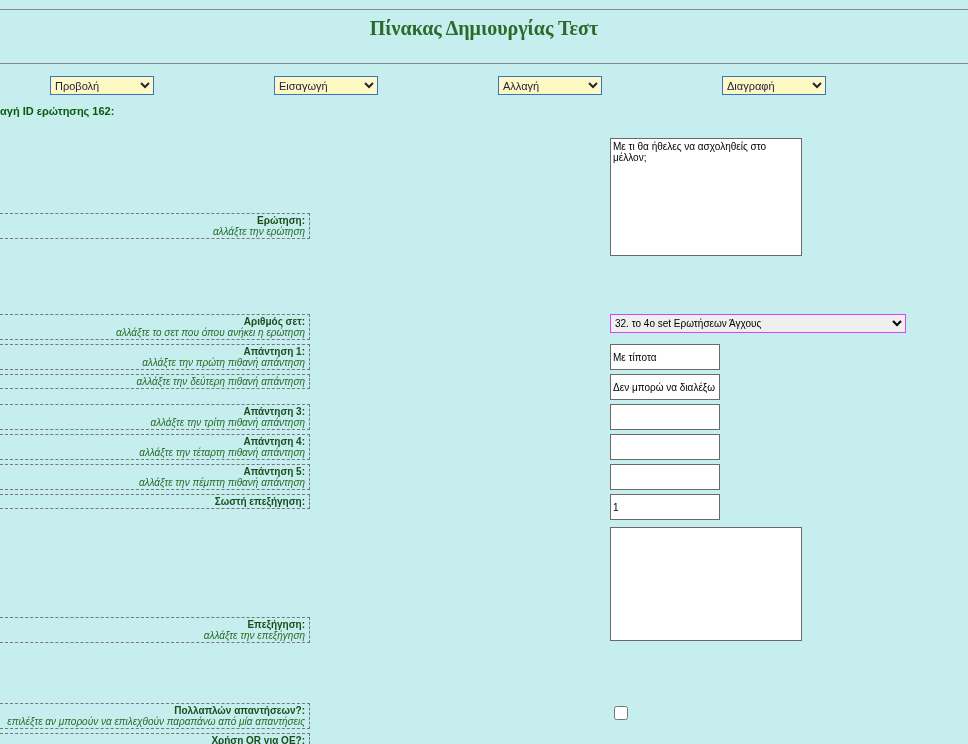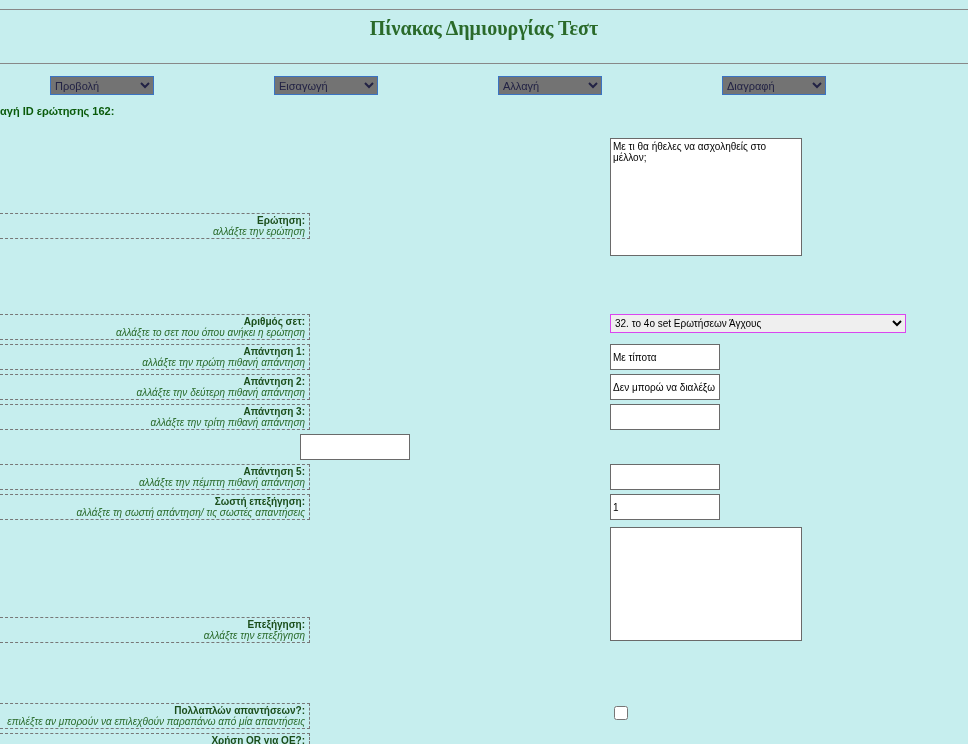--- a/index.html
+++ b/index.html
@@ -36,21 +36,21 @@
     gap: 120px;
     padding-left: 50px;
     align-items: center;
   }
   .toolbar select {
     width: 104px;
     font-size: 11px;
     font-family: Verdana, sans-serif;
     color: #224;
     border: 1px solid #3a73c2;
-    background: #737373;
+    background: #fef9c3;
     height: 19px;
   }
   .status-line {
     font-weight: bold;
     color: #0a5a0a;
     padding: 0 0 0 0;
     font-size: 11px;
   }
   .form-area {
     margin-top: 26px;
@@ -168,58 +168,60 @@
       <span class="lbl">Απάντηση 1:</span>
       <span class="hint">αλλάξτε την πρώτη πιθανή απάντηση</span>
     </div>
     <div class="spacer-col"></div>
     <div class="input-col"><input type="text" value="Με τίποτα" style=""></div>
   </div>
   <div class="gap-sm"></div>
 
   <div class="row">
     <div class="label-col">
-      <span class="lbl">Απάντηση 2:</span>
       <span class="hint">αλλάξτε την δεύτερη πιθανή απάντηση</span>
     </div>
     <div class="spacer-col"></div>
     <div class="input-col"><input type="text" value="Δεν μπορώ να διαλέξω" style=""></div>
   </div>
   <div class="gap-sm"></div>
 
   <div class="row">
     <div class="label-col">
       <span class="lbl">Απάντηση 3:</span>
       <span class="hint">αλλάξτε την τρίτη πιθανή απάντηση</span>
     </div>
     <div class="spacer-col"></div>
     <div class="input-col"><input type="text" value="" style=""></div>
   </div>
   <div class="gap-sm"></div>
 
   <div class="row">
+    <div class="label-col">
+      <span class="lbl">Απάντηση 4:</span>
+      <span class="hint">αλλάξτε την τέταρτη πιθανή απάντηση</span>
+    </div>
     <div class="spacer-col"></div>
     <div class="input-col"><input type="text" value="" style=""></div>
   </div>
   <div class="gap-sm"></div>
 
   <div class="row">
     <div class="label-col">
       <span class="lbl">Απάντηση 5:</span>
       <span class="hint">αλλάξτε την πέμπτη πιθανή απάντηση</span>
     </div>
     <div class="spacer-col"></div>
     <div class="input-col"><input type="text" value="" style=""></div>
   </div>
   <div class="gap-sm"></div>
 
   <div class="row">
     <div class="label-col">
       <span class="lbl">Σωστή επεξήγηση:</span>
-      <span class="hint">αλλάξτε τη σωστή απάντηση/ τις σωστές απαντήσεις</span>
     </div>
     <div class="spacer-col"></div>
     <div class="input-col"><input type="text" value="1" style=""></div>
   </div>
 
   <div style="height:10px;"></div>
 
   <div class="row" style="align-items:flex-end;">
     <div class="label-col" style="margin-top:50px;">
       <span class="lbl">Επεξήγηση:</span>

